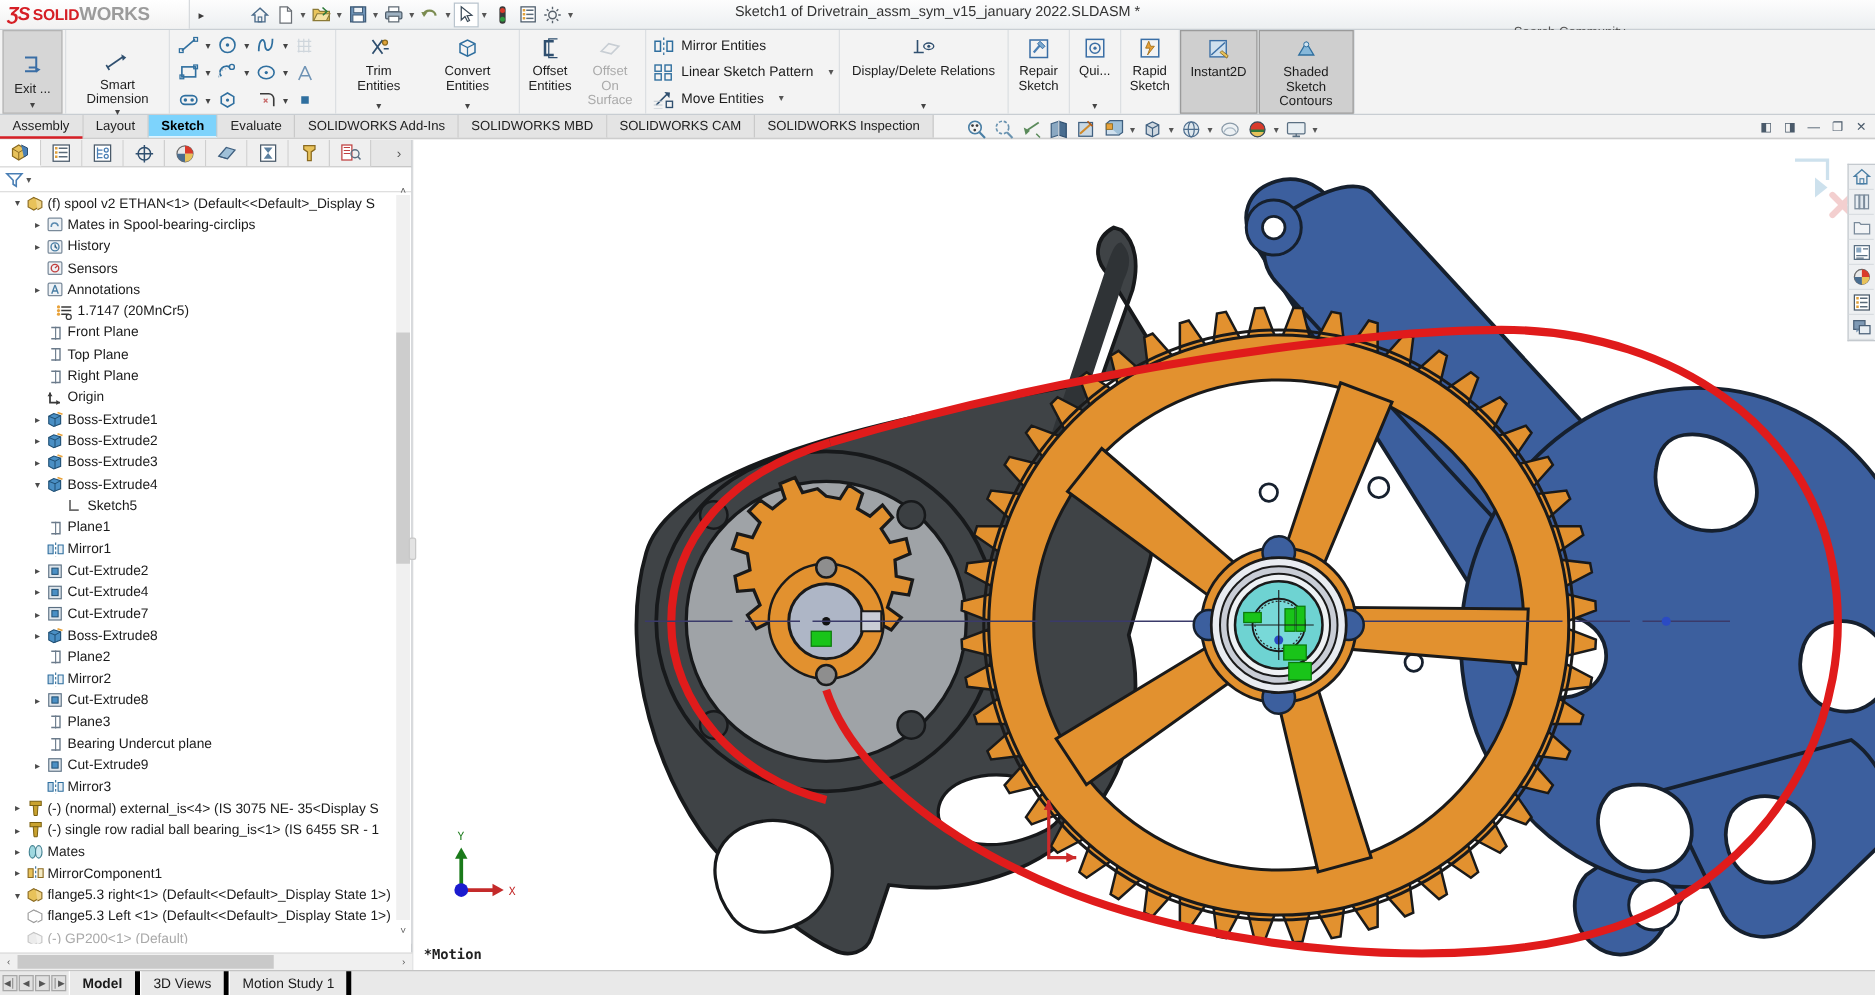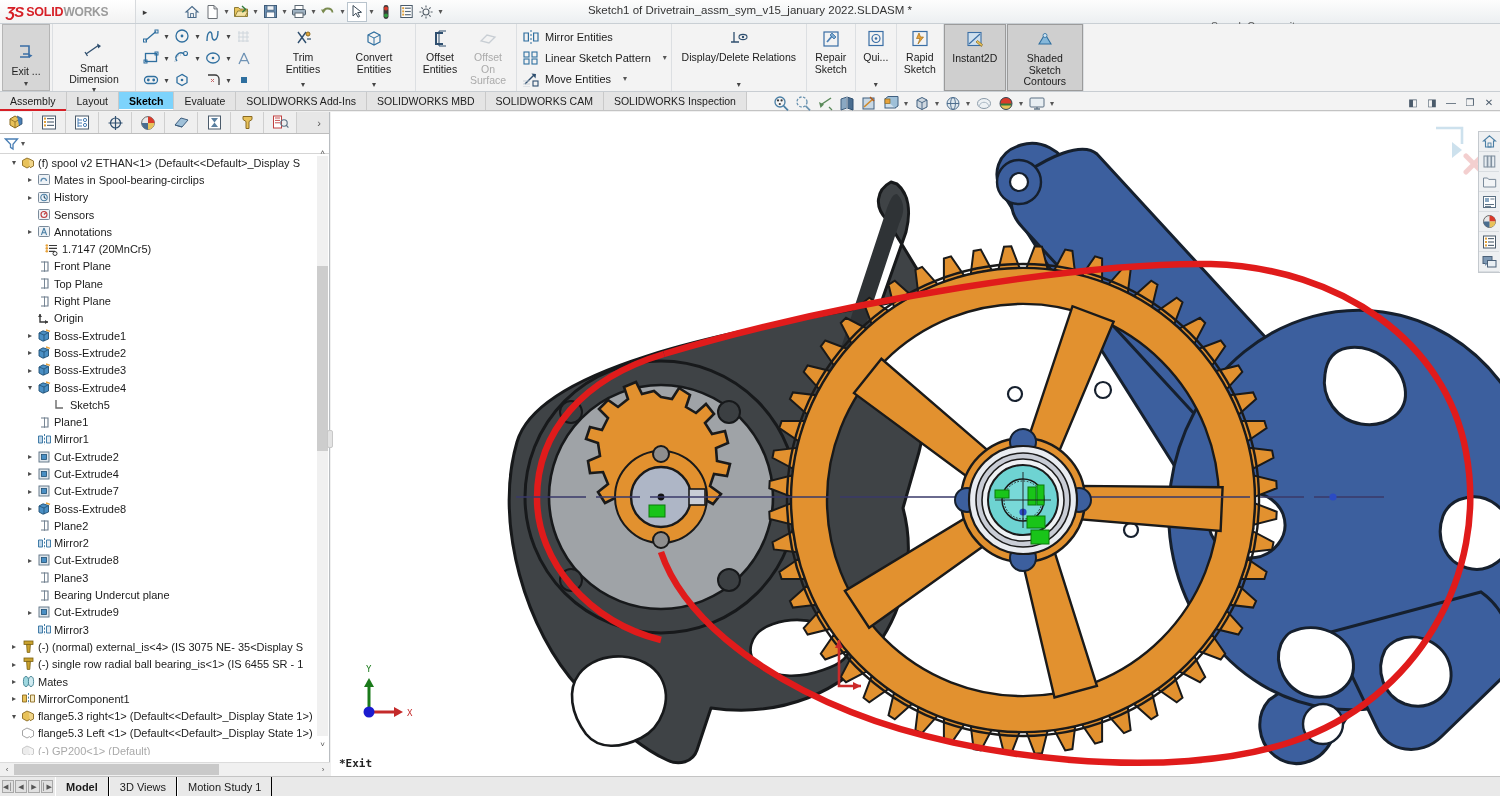--- a/index.html
+++ b/index.html
@@ -13,27 +13,27 @@
   #app { position:relative; width:1500px; height:796px; }
 
   
   .titlebar {
     position:absolute; left:0; top:0; width:1500px; height:24px;
     background:linear-gradient(to bottom,#fdfdfd,#eceff1);
     border-bottom:1px solid #c9cfd4;
     display:flex; align-items:center;
   }
   .sw-logo {
-    width:136px; height:23px; display:flex; align-items:center; padding-left:6px;
+    width:152px; height:23px; display:flex; align-items:center; padding-left:6px;
     background:linear-gradient(to bottom,#ffffff,#f2f2f2);
     border-right:1px solid #d7dadd;
   }
   .sw-logo .mark { color:#d61f26; font-weight:bold; font-size:15px; font-style:italic; letter-spacing:-1px;}
   .sw-logo .t1 { color:#d61f26; font-weight:bold; font-size:12.5px; letter-spacing:-.2px; margin-left:3px;}
-  .sw-logo .t2 { color:#9b9b9b; font-weight:bold; font-size:12px; letter-spacing:-.2px;}
+  .sw-logo .t2 { color:#9b9b9b; font-weight:bold; font-size:15px; letter-spacing:-.2px;}
   .tb-arrow { width:18px; text-align:center; color:#3a3a3a; font-size:9px; }
   .tb-icons { display:flex; align-items:center; gap:0px; margin-left:28px; }
   .tbi { width:20px; height:20px; display:flex; align-items:center; justify-content:center; }
   .tbi.sel { background:#ffffff; border:1px solid #b9c4cd; }
   .tbcaret { width:9px; text-align:center; color:#555; font-size:8px; }
   .title-text {
     position:absolute; left:0; right:0; top:4px; text-align:center;
     font-size:11.5px; color:#333;
   }
   .tb-right { position:absolute; right:4px; top:2px; display:flex; align-items:center; gap:4px;margin-top:21px; }
@@ -148,21 +148,21 @@
   .tpi { width:20px; height:20px; display:flex; align-items:center; justify-content:center; border-bottom:1px solid #d9dde1;}
 
   
   .bottombar {
     position:absolute; left:0; top:776px; width:1500px; height:20px;
     background:#e9e9e9; border-top:1px solid #c4c4c4;
     display:flex; align-items:stretch; font-size:11px;
   }
   .navarrows { display:flex; align-items:center; padding:0 2px; gap:1px;}
   .navarrows .a { width:12px; height:13px; border:1px solid #a8a8a8; background:#e0e0e0; display:flex; align-items:center; justify-content:center; font-size:7px; color:#555;}
-  .btab { display:flex; align-items:center; padding:0 10px; border-right:1px solid #000000; border-left:1px solid #fff; }
+  .btab { display:flex; align-items:center; padding:0 10px; border-right:4px solid #000000; border-left:1px solid #fff; }
   .btab.active { font-weight:bold; background:#e9e9e9; }
   .brest { flex:1; }
   svg { display:block; }
 </style>
 </head>
 <body>
 
 <div id="app">
 
   <div class="titlebar">
@@ -1394,21 +1394,21 @@
 
     <svg class="confirm-corner" viewBox="0 0 60 52">
       <path d="M8 4 h26 v16" fill="none" stroke="#9cc4dc" stroke-width="2.6"></path>
       <path d="M34 26 l-10 -8 l0 16 z" fill="#9cc4dc"></path>
       <g stroke="#e8a0a0" stroke-width="5" stroke-linecap="round">
         <path d="M38 32 L54 48"></path>
           <path d="M54 32 L38 48"></path>
       </g>
     </svg>
 
-    <div class="frontlabel">*Exit</div>
+    <div class="frontlabel">*Motion</div>
   </div>
 
   <div class="taskpane">
     <div class="tpi">
       <svg width="15" height="15" viewBox="0 0 15 15">
           <path d="M7.5 1.8 L13.5 7 h-2 v6 H3.5 V7 H1.5Z" fill="none" stroke="#4a7fa5" stroke-width="1.1"></path>
           <rect x="6" y="9" width="3" height="4" fill="none" stroke="#4a7fa5" stroke-width=".9"></rect>
         </svg>
     </div>
     <div class="tpi">

